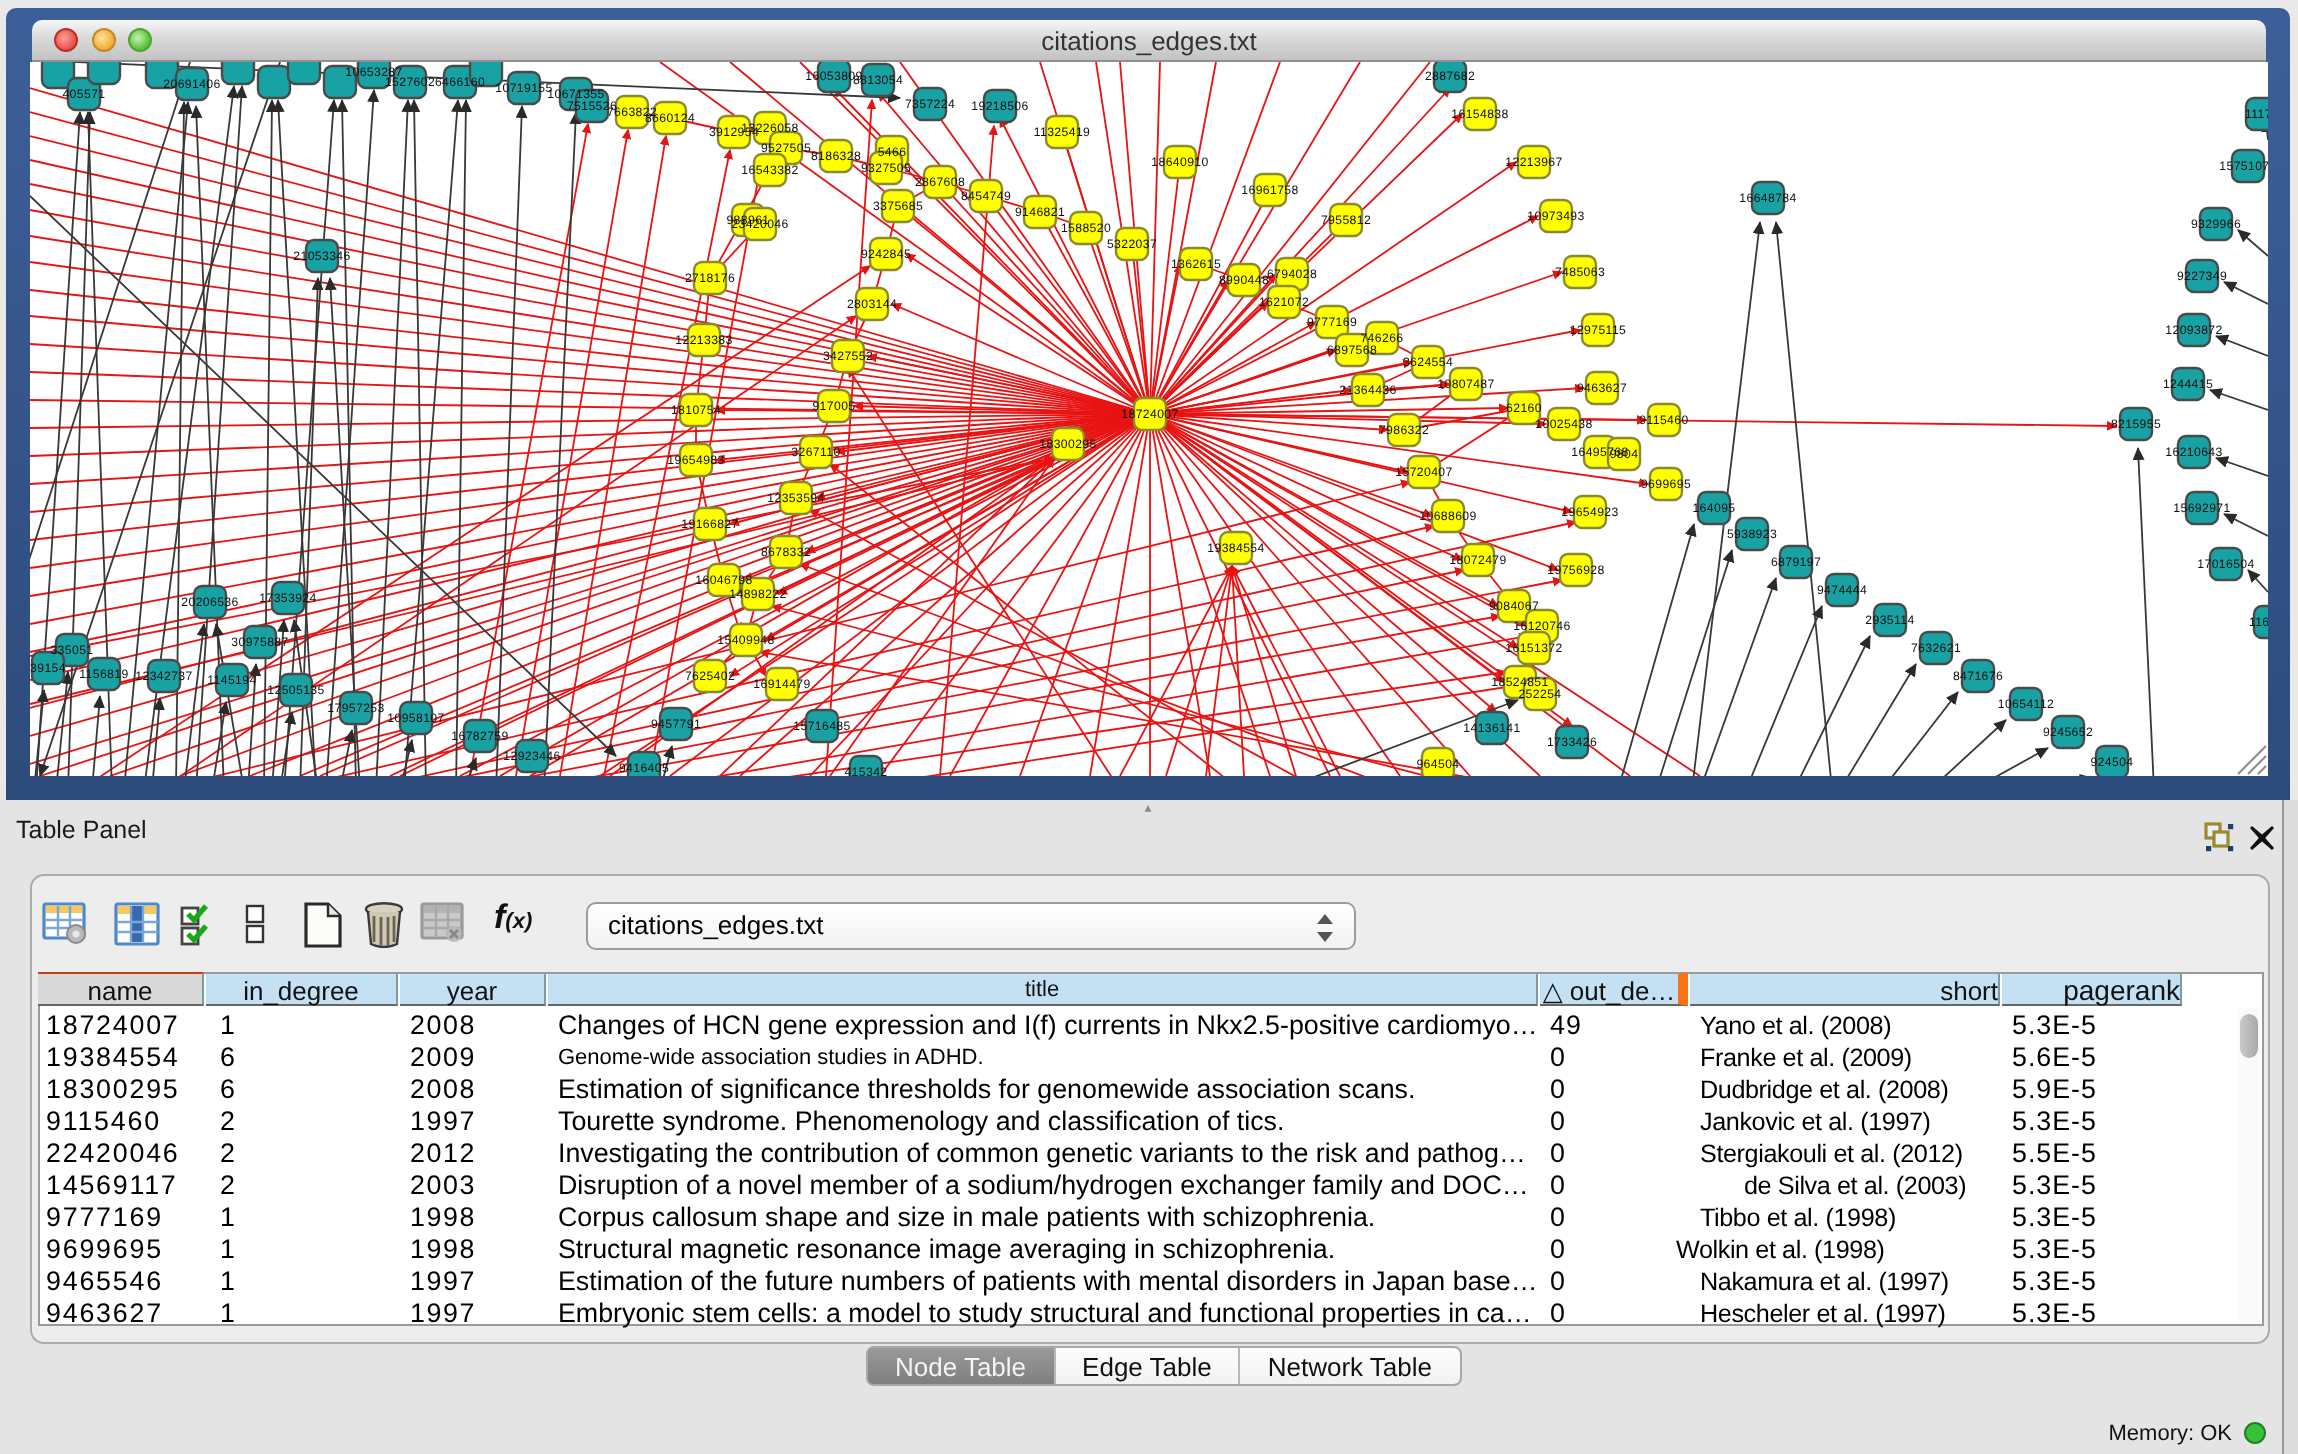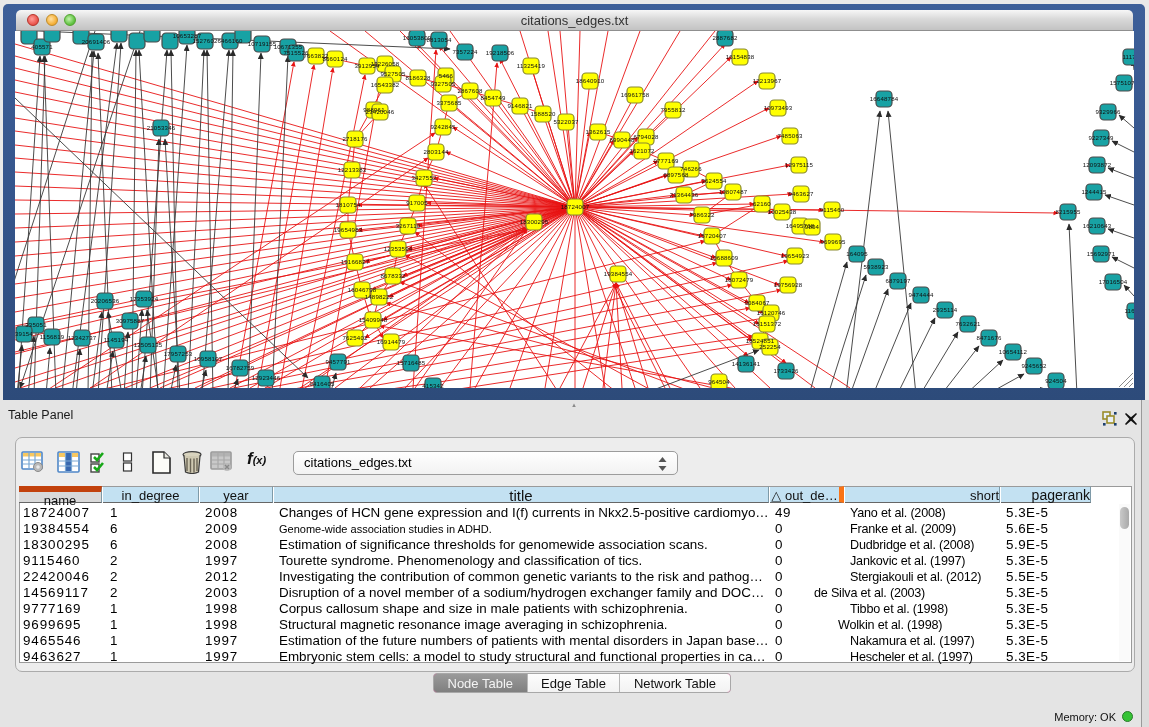--- a/index.html
+++ b/index.html
@@ -639,24 +639,24 @@
  <path d="M15 14 l4 4 M19 14 l-4 4" stroke="#888" stroke-width="1.4"></path>
 </svg>
 <div style="position:absolute;left:247px;top:449px;font-size:17px;font-style:italic;font-weight:bold;color:#111">f<span style="font-size:11px">(x)</span></div>
 <div id="dropdown">citations_edges.txt
  <svg width="9" height="14" style="position:absolute;right:10px;top:5px" viewBox="0 0 9 14">
   <path d="M4.5 0 L8.5 5 L0.5 5 z" fill="#555"></path>
       <path d="M4.5 14 L8.5 9 L0.5 9 z" fill="#555"></path>
  </svg>
 </div>
 <div id="tbl"></div>
-<div style="position:absolute;left:19px;top:486px;width:83px;height:17px;background:#d9d9d9;border-right:1px solid #7e9aa8;border-top:6px solid #c2410c;border-bottom:1px solid #666;text-align:center;font-size:13px;line-height:17px;color:#111">name</div>
+<div style="position:absolute;left:19px;top:486px;width:83px;height:17px;background:#d9d9d9;border-right:1px solid #7e9aa8;border-top:1px solid #c2410c;border-bottom:1px solid #666;text-align:center;font-size:13px;line-height:17px;color:#111">name</div>
 <div style="position:absolute;left:103px;top:486px;width:96px;height:17px;background:#c3e1f2;border-right:1px solid #7e9aa8;border-top:1px solid #9a9a9a;border-bottom:1px solid #666;text-align:center;font-size:13px;line-height:17px;color:#111">in_degree</div>
 <div style="position:absolute;left:200px;top:486px;width:73px;height:17px;background:#c3e1f2;border-right:1px solid #7e9aa8;border-top:1px solid #9a9a9a;border-bottom:1px solid #666;text-align:center;font-size:13px;line-height:17px;color:#111">year</div>
-<div style="position:absolute;left:274px;top:486px;width:495px;height:17px;background:#c3e1f2;border-right:1px solid #7e9aa8;border-top:1px solid #9a9a9a;border-bottom:1px solid #666;text-align:center;font-size:15px;line-height:17px;color:#111">title</div>
+<div style="position:absolute;left:274px;top:486px;width:495px;height:17px;background:#c3e1f2;border-right:1px solid #7e9aa8;border-top:1px solid #9a9a9a;border-bottom:1px solid #666;text-align:center;font-size:11px;line-height:17px;color:#111">title</div>
 <div style="position:absolute;left:770px;top:486px;width:74px;height:17px;background:#c3e1f2;border-right:5px solid #f97316;border-top:1px solid #9a9a9a;border-bottom:1px solid #666;text-align:center;font-size:13px;line-height:17px;color:#111">△ out_de…</div>
 <div style="position:absolute;left:845px;top:486px;width:155px;height:17px;background:#c3e1f2;border-right:1px solid #7e9aa8;border-top:1px solid #9a9a9a;border-bottom:1px solid #666;text-align:right;font-size:13px;line-height:17px;color:#111">short</div>
 <div style="position:absolute;left:1001px;top:486px;width:90px;height:17px;background:#c3e1f2;border-right:1px solid #7e9aa8;border-top:1px solid #9a9a9a;border-bottom:1px solid #666;text-align:right;font-size:14px;line-height:17px;color:#111">pagerank</div>
 <div style="position:absolute;left:23px;top:505px;width:80px;height:16px;font-size:13.4px;letter-spacing:0.9px;line-height:16px;color:#000;white-space:nowrap;overflow:hidden;text-overflow:ellipsis">18724007</div>
 <div style="position:absolute;left:110px;top:505px;width:90px;height:16px;font-size:13.4px;letter-spacing:0.5px;line-height:16px;color:#000;white-space:nowrap;overflow:hidden;text-overflow:ellipsis">1</div>
 <div style="position:absolute;left:205px;top:505px;width:69px;height:16px;font-size:13.4px;letter-spacing:0.8px;line-height:16px;color:#000;white-space:nowrap;overflow:hidden;text-overflow:ellipsis">2008</div>
 <div style="position:absolute;left:279px;top:505px;width:491px;height:16px;font-size:13.4px;letter-spacing:0;line-height:16px;color:#000;white-space:nowrap;overflow:hidden;text-overflow:ellipsis">Changes of HCN gene expression and I(f) currents in Nkx2.5-positive cardiomyoc…</div>
 <div style="position:absolute;left:775px;top:505px;width:70px;height:16px;font-size:13.4px;letter-spacing:0.5px;line-height:16px;color:#000;white-space:nowrap;overflow:hidden;text-overflow:ellipsis">49</div>
 <div style="position:absolute;left:850px;top:505px;width:151px;height:16px;font-size:12.6px;letter-spacing:-0.2px;line-height:16px;color:#000;white-space:nowrap;overflow:hidden;text-overflow:ellipsis">Yano et al. (2008)</div>
 <div style="position:absolute;left:1006px;top:505px;width:86px;height:16px;font-size:13.4px;letter-spacing:0.5px;line-height:16px;color:#000;white-space:nowrap;overflow:hidden;text-overflow:ellipsis">5.3E-5</div>
@@ -686,21 +686,21 @@
 <div style="position:absolute;left:205px;top:569px;width:69px;height:16px;font-size:13.4px;letter-spacing:0.8px;line-height:16px;color:#000;white-space:nowrap;overflow:hidden;text-overflow:ellipsis">2012</div>
 <div style="position:absolute;left:279px;top:569px;width:491px;height:16px;font-size:13.4px;letter-spacing:0;line-height:16px;color:#000;white-space:nowrap;overflow:hidden;text-overflow:ellipsis">Investigating the contribution of common genetic variants to the risk and pathogen…</div>
 <div style="position:absolute;left:775px;top:569px;width:70px;height:16px;font-size:13.4px;letter-spacing:0.5px;line-height:16px;color:#000;white-space:nowrap;overflow:hidden;text-overflow:ellipsis">0</div>
 <div style="position:absolute;left:850px;top:569px;width:151px;height:16px;font-size:12.6px;letter-spacing:-0.2px;line-height:16px;color:#000;white-space:nowrap;overflow:hidden;text-overflow:ellipsis">Stergiakouli et al. (2012)</div>
 <div style="position:absolute;left:1006px;top:569px;width:86px;height:16px;font-size:13.4px;letter-spacing:0.5px;line-height:16px;color:#000;white-space:nowrap;overflow:hidden;text-overflow:ellipsis">5.5E-5</div>
 <div style="position:absolute;left:23px;top:585px;width:80px;height:16px;font-size:13.4px;letter-spacing:0.9px;line-height:16px;color:#000;white-space:nowrap;overflow:hidden;text-overflow:ellipsis">14569117</div>
 <div style="position:absolute;left:110px;top:585px;width:90px;height:16px;font-size:13.4px;letter-spacing:0.5px;line-height:16px;color:#000;white-space:nowrap;overflow:hidden;text-overflow:ellipsis">2</div>
 <div style="position:absolute;left:205px;top:585px;width:69px;height:16px;font-size:13.4px;letter-spacing:0.8px;line-height:16px;color:#000;white-space:nowrap;overflow:hidden;text-overflow:ellipsis">2003</div>
 <div style="position:absolute;left:279px;top:585px;width:491px;height:16px;font-size:13.4px;letter-spacing:0;line-height:16px;color:#000;white-space:nowrap;overflow:hidden;text-overflow:ellipsis">Disruption of a novel member of a sodium/hydrogen exchanger family and DOCK…</div>
 <div style="position:absolute;left:775px;top:585px;width:70px;height:16px;font-size:13.4px;letter-spacing:0.5px;line-height:16px;color:#000;white-space:nowrap;overflow:hidden;text-overflow:ellipsis">0</div>
-<div style="position:absolute;left:814px;top:585px;width:151px;height:16px;font-size:12.6px;letter-spacing:-0.2px;line-height:16px;color:#000;white-space:nowrap;overflow:hidden;text-overflow:ellipsis">de Silva et al. (2003)</div>
+<div style="position:absolute;left:872px;top:585px;width:151px;height:16px;font-size:12.6px;letter-spacing:-0.2px;line-height:16px;color:#000;white-space:nowrap;overflow:hidden;text-overflow:ellipsis">de Silva et al. (2003)</div>
 <div style="position:absolute;left:1006px;top:585px;width:86px;height:16px;font-size:13.4px;letter-spacing:0.5px;line-height:16px;color:#000;white-space:nowrap;overflow:hidden;text-overflow:ellipsis">5.3E-5</div>
 <div style="position:absolute;left:23px;top:601px;width:80px;height:16px;font-size:13.4px;letter-spacing:0.9px;line-height:16px;color:#000;white-space:nowrap;overflow:hidden;text-overflow:ellipsis">9777169</div>
 <div style="position:absolute;left:110px;top:601px;width:90px;height:16px;font-size:13.4px;letter-spacing:0.5px;line-height:16px;color:#000;white-space:nowrap;overflow:hidden;text-overflow:ellipsis">1</div>
 <div style="position:absolute;left:205px;top:601px;width:69px;height:16px;font-size:13.4px;letter-spacing:0.8px;line-height:16px;color:#000;white-space:nowrap;overflow:hidden;text-overflow:ellipsis">1998</div>
 <div style="position:absolute;left:279px;top:601px;width:491px;height:16px;font-size:13.4px;letter-spacing:0;line-height:16px;color:#000;white-space:nowrap;overflow:hidden;text-overflow:ellipsis">Corpus callosum shape and size in male patients with schizophrenia.</div>
 <div style="position:absolute;left:775px;top:601px;width:70px;height:16px;font-size:13.4px;letter-spacing:0.5px;line-height:16px;color:#000;white-space:nowrap;overflow:hidden;text-overflow:ellipsis">0</div>
 <div style="position:absolute;left:850px;top:601px;width:151px;height:16px;font-size:12.6px;letter-spacing:-0.2px;line-height:16px;color:#000;white-space:nowrap;overflow:hidden;text-overflow:ellipsis">Tibbo et al. (1998)</div>
 <div style="position:absolute;left:1006px;top:601px;width:86px;height:16px;font-size:13.4px;letter-spacing:0.5px;line-height:16px;color:#000;white-space:nowrap;overflow:hidden;text-overflow:ellipsis">5.3E-5</div>
 <div style="position:absolute;left:23px;top:617px;width:80px;height:16px;font-size:13.4px;letter-spacing:0.9px;line-height:16px;color:#000;white-space:nowrap;overflow:hidden;text-overflow:ellipsis">9699695</div>
 <div style="position:absolute;left:110px;top:617px;width:90px;height:16px;font-size:13.4px;letter-spacing:0.5px;line-height:16px;color:#000;white-space:nowrap;overflow:hidden;text-overflow:ellipsis">1</div>

